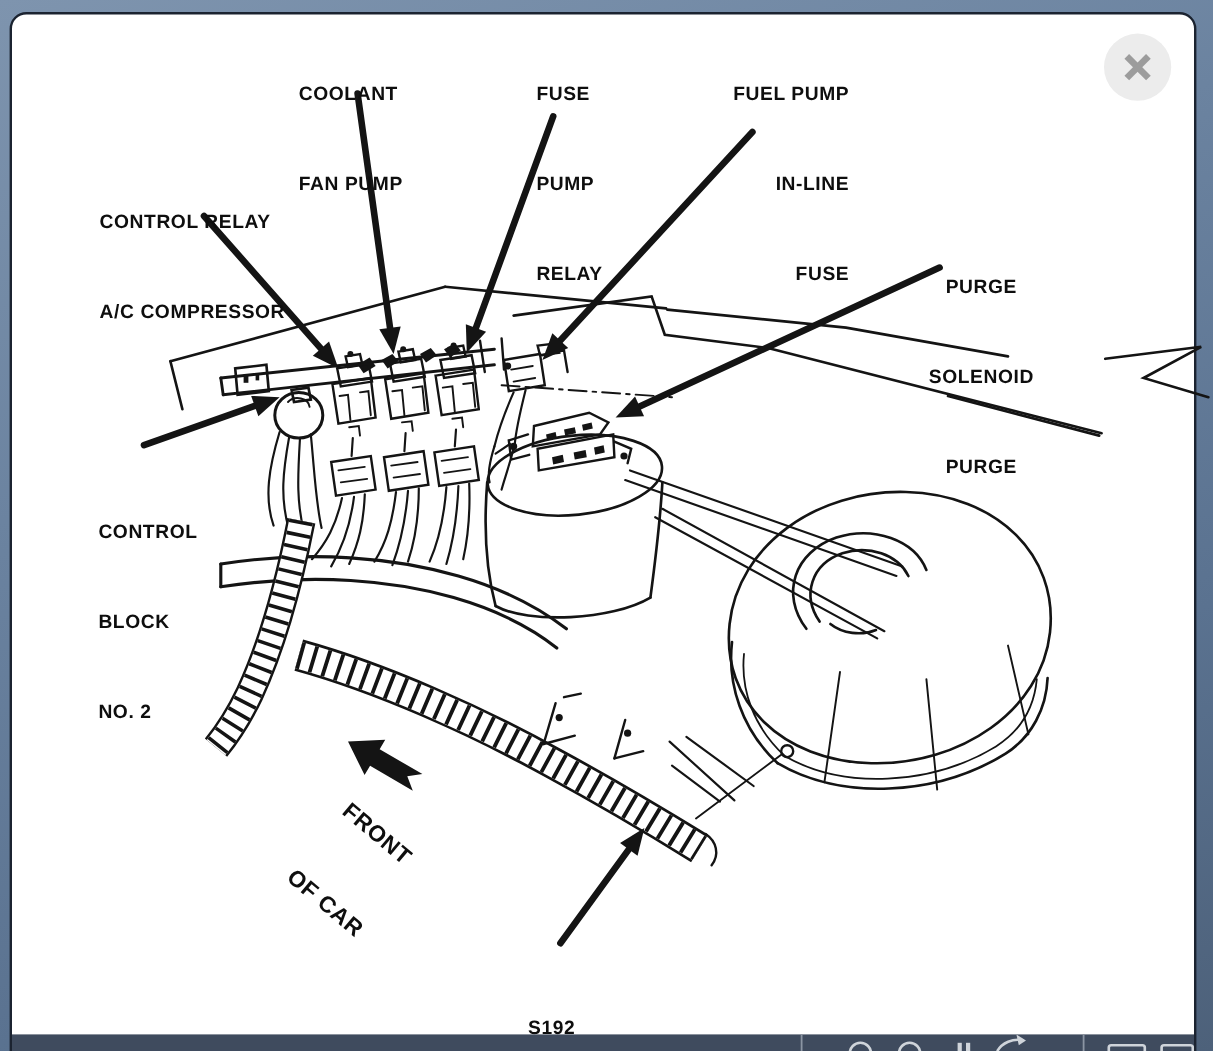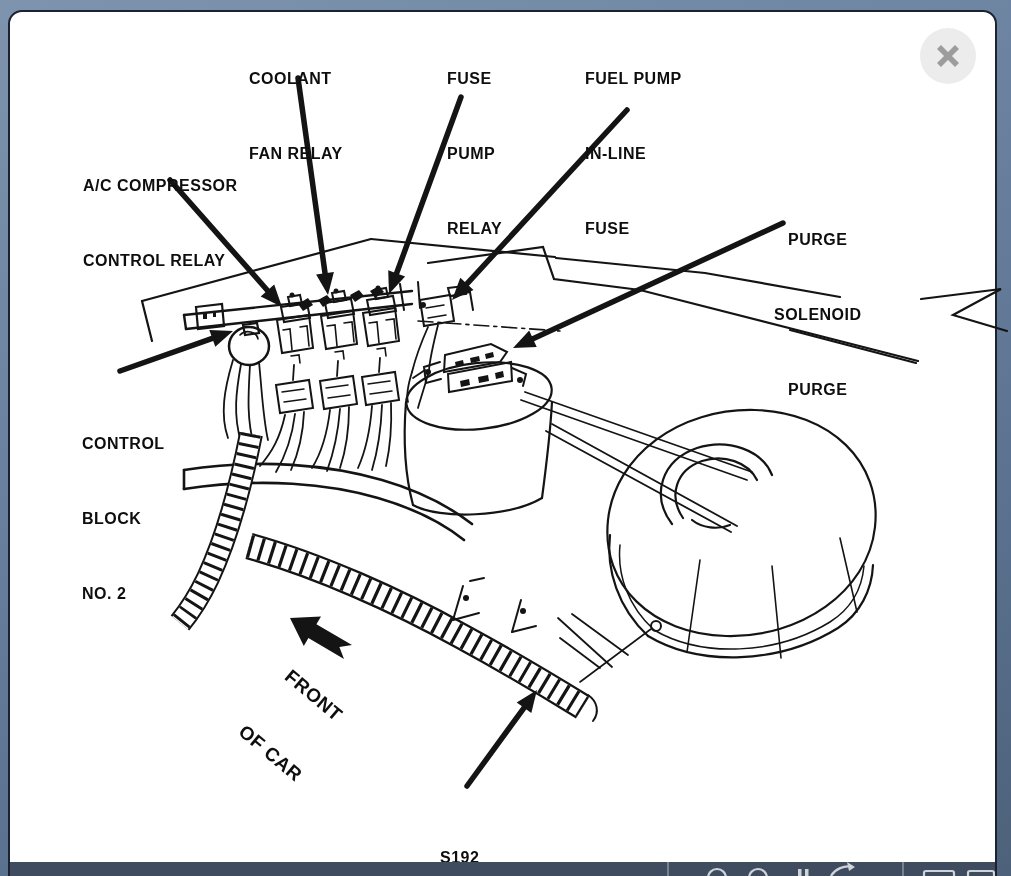--- a/index.html
+++ b/index.html
@@ -243,35 +243,35 @@
 
     <g>
       <polygon points="290,618 321,616.5 316.4,624.3 352,645.1 339.4,646.9 344,658.9 308.4,638.1 303.8,645.9" fill="#141414" stroke="none"></polygon>
     </g>
   </g>
 </svg>
 
 <div>
   <div class="lbl" style="left:249px;top:16px;">
     <div>COOLANT</div>
-    <div>FAN RELAY</div>
+    <div>FAN PUMP</div>
   </div>
   <div class="lbl" style="left:447px;top:16px;">
     <div>FUSE</div>
     <div>PUMP</div>
     <div>RELAY</div>
   </div>
-  <div class="lbl" style="left:585px;top:16px;">
+  <div class="lbl" style="left:611px;top:16px;text-align:right;">
     <div>FUEL PUMP</div>
     <div>IN-LINE</div>
     <div>FUSE</div>
   </div>
   <div class="lbl" style="left:83px;top:123px;">
+    <div>CONTROL RELAY</div>
     <div>A/C COMPRESSOR</div>
-    <div>CONTROL RELAY</div>
   </div>
   <div class="lbl" style="left:774px;top:177px;text-align:center;">
     <div>PURGE</div>
     <div>SOLENOID</div>
     <div>PURGE</div>
   </div>
   <div class="lbl" style="left:82px;top:381px;">
     <div>CONTROL</div>
     <div>BLOCK</div>
     <div>NO. 2</div>

